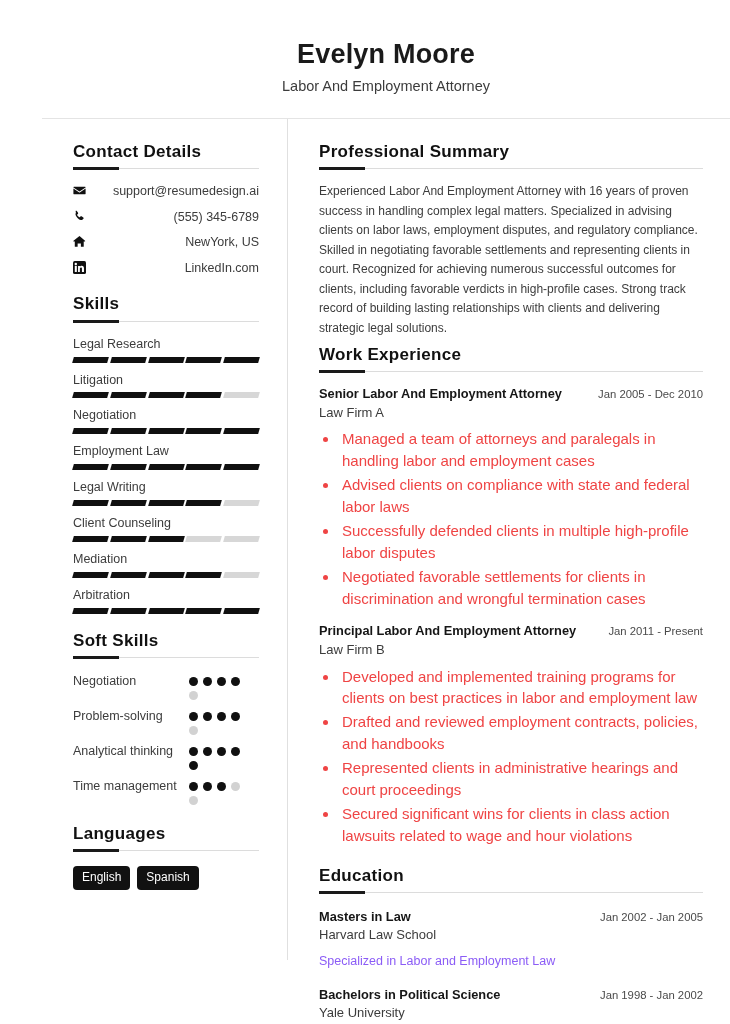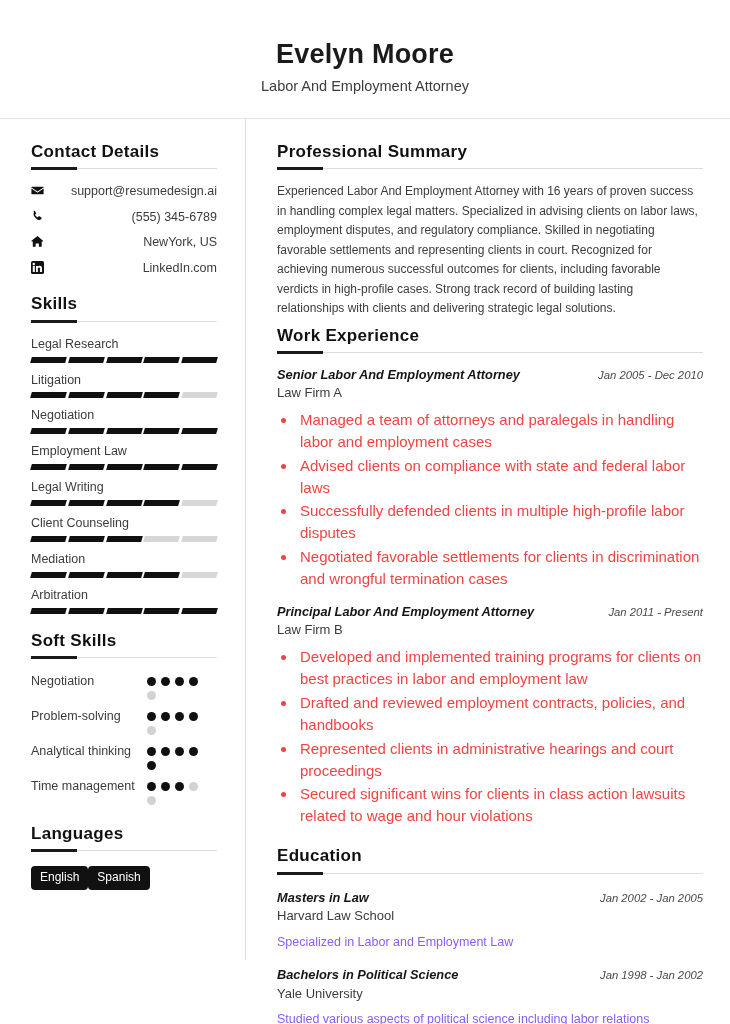--- a/index.html
+++ b/index.html
@@ -12,20 +12,21 @@
     color: #333333;
     -webkit-font-smoothing: antialiased;
   }
   .page {
     position: relative;
     width: 730px;
     height: 1024px;
     background: #ffffff;
     box-sizing: border-box;
     overflow: hidden;
+    padding-left: 42px;
   }
 
   
   .header {
     padding: 38px 40px 22px 40px;
     text-align: center;
     border-bottom: 1px solid #e4e4e4;
   }
   .full-name {
     font-size: 27px;
@@ -189,20 +190,21 @@
   }
   .dot.on { background: #101010; }
 
   
   .lang-list {
     margin: 15px 0 0 0;
     padding: 0;
     list-style: none;
     display: flex;
     flex-wrap: wrap;
+    gap: 7px;
   }
   .lang-pill {
     background: #111111;
     color: #ffffff;
     font-size: 12px;
     padding: 4px 9px 5px 9px;
     border-radius: 4px;
     line-height: 1.2;
     white-space: nowrap;
   }
@@ -217,21 +219,20 @@
   }
   .sec-right { margin-bottom: 18px; }
   .sec-right.first { margin-bottom: 6px; }
 
   .entry { margin-top: 13px; }
   .entry-head {
     display: flex;
     align-items: baseline;
     justify-content: space-between;
     gap: 12px;
-    font-style: italic;
   }
   .entry-role {
     font-size: 12.8px;
     font-weight: bold;
     color: #161616;
     line-height: 1.35;
   }
   .entry-date {
     font-size: 11.3px;
     color: #4a4a4a;

